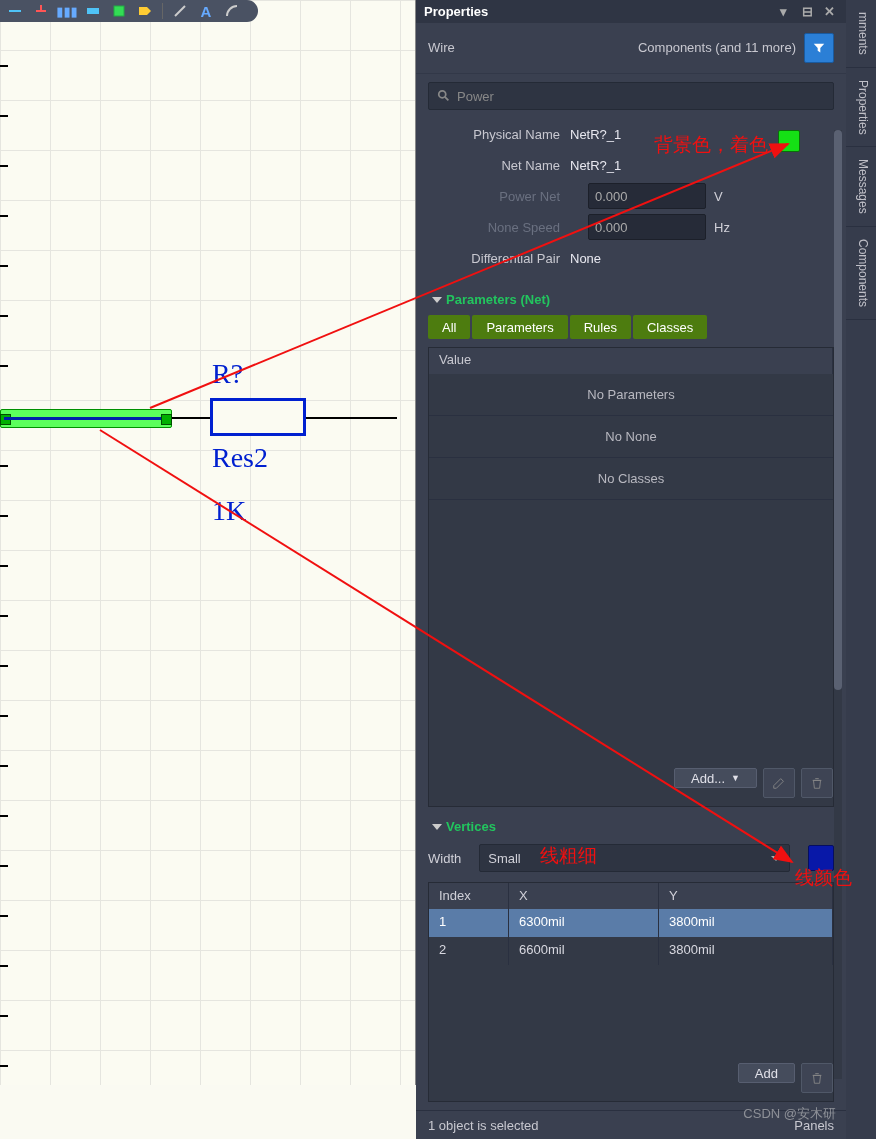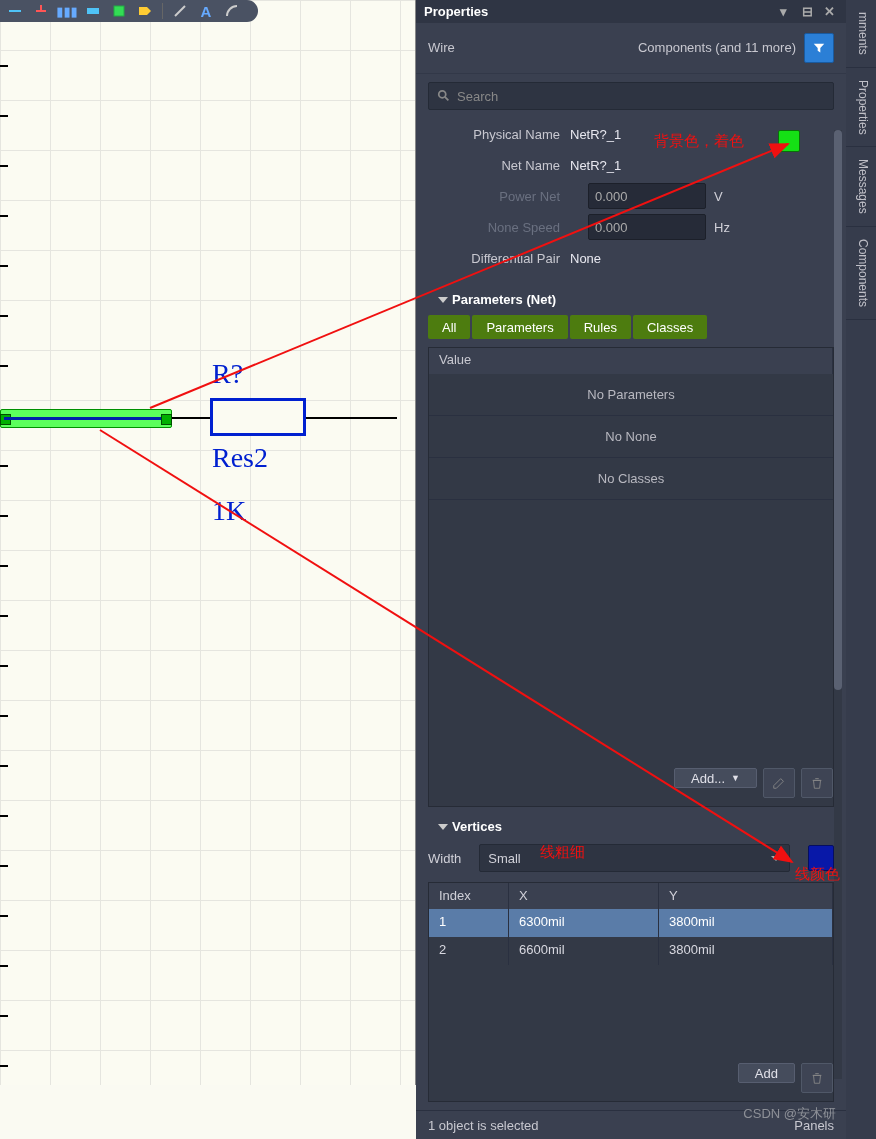--- a/index.html
+++ b/index.html
@@ -25,21 +25,21 @@
 .srch{margin:8px 12px 4px;height:30px;background:#2e3442;border:1px solid #242a36;border-radius:2px;display:flex;align-items:center;padding:0 8px;color:#888;}
 .srch svg{margin-right:6px}
 .form{padding:4px 14px 10px;}
 .frow{display:flex;align-items:center;height:30px;margin:1px 0;}
 .frow .lab{width:140px;text-align:right;padding-right:10px;color:#c8c8d0;}
 .frow.dim .lab,.frow.dim .val{color:#6a7080;}
 .val{color:#e8e8f0}
 .numin{width:118px;height:26px;background:#262b38;border:1px solid #1c202a;color:#aaa;padding:0 6px;border-radius:2px;}
 .unit{margin-left:8px;color:#d0d0d8}
 .colbx{position:absolute;right:46px;top:130px;width:22px;height:22px;background:#15e015;border:1px solid #0a700a;border-radius:2px;cursor:pointer;}
-.sec{padding:8px 22px 4px;color:#ffffff;font-weight:600;display:flex;align-items:center;}
+.sec{padding:8px 16px 4px;color:#22c55e;font-weight:600;display:flex;align-items:center;}
 .sec::before{content:"";display:inline-block;border:5px solid transparent;border-top:6px solid #ccc;margin-right:4px;transform:translateY(3px);}
 .btns{display:flex;gap:2px;padding:4px 12px;}
 .btn{background:#4d7c0f;color:#fff;height:24px;padding:0 14px;border:none;border-radius:2px;cursor:pointer;}
 .tbl{margin:4px 12px;background:#333946;border:1px solid #262b36;}
 .thd{display:flex;height:26px;background:#3a4050;color:#c8c8d0;}
 .thd div{padding:4px 10px;border-right:1px solid #2a3040;}
 .tmsg{height:42px;display:flex;align-items:center;justify-content:center;color:#b8b8c0;border-bottom:1px solid #2a3040;}
 .tbl-space{height:260px;background:#333946;}
 .actbar{display:flex;justify-content:flex-end;gap:6px;padding:8px 0;}
 .gbtn{height:20px;padding:0 16px;background:#454c5c;border:1px solid #575e70;color:#e0e0e8;border-radius:2px;cursor:pointer;display:flex;align-items:center;gap:6px;}
@@ -54,21 +54,21 @@
 .vhd div:nth-child(1),.vr div:nth-child(1){width:80px}
 .vhd div:nth-child(2),.vr div:nth-child(2){width:150px}
 .vhd div:nth-child(3),.vr div:nth-child(3){flex:1}
 .vr{display:flex;height:28px;color:#d8d8e0;}
 .vr.sel-row{background:#5a7ca8;color:#fff;}
 .vspace{height:90px;background:#333946;}
 .status{height:30px;background:#3a4050;display:flex;align-items:center;padding:0 12px;color:#c8c8d0;border-top:1px solid #2a3040;}
 .status .sp{flex:1}
 .sidetabs{position:absolute;top:0;right:0;width:30px;height:1139px;background:#363c4c;display:flex;flex-direction:column;}
 .vtab{writing-mode:vertical-rl;padding:12px 6px;color:#c0c0c8;border-bottom:1px solid #2a3040;cursor:pointer;font-size:12px;}
-.ann{position:absolute;color:#f01010;font-size:15px;pointer-events:none;z-index:20;text-align:right;}
+.ann{position:absolute;color:#f01010;font-size:19px;pointer-events:none;z-index:20;text-align:right;}
 .watermark{position:absolute;right:40px;bottom:16px;color:rgba(210,210,210,0.55);font-size:13px;z-index:30;}
 svg.arrow{position:absolute;top:0;left:0;width:876px;height:1139px;pointer-events:none;z-index:15;}
 .scrollbar{position:absolute;right:34px;top:130px;width:8px;bottom:60px;background:#333946;}
 .thumb{position:absolute;right:0;width:8px;background:#5a6172;border-radius:4px;}
 .toolbar-sep{width:1px;height:16px;background:#666;}
 </style>
 </head>
 <body>
 
 <div class="canvas">
@@ -163,21 +163,21 @@
         <svg width="14" height="14" viewBox="0 0 16 16">
           <path d="M2 3h12l-4.5 5v5l-3-2V8z" fill="#fff"></path>
         </svg>
       </span>
   </div>
   <div class="srch">
     <svg width="14" height="14" viewBox="0 0 16 16">
         <circle cx="6" cy="6" r="4" stroke="#888" fill="none" stroke-width="2"></circle>
         <line x1="9" y1="9" x2="13" y2="13" stroke="#888" stroke-width="2"></line>
       </svg>
-    <span>Search</span>
+    <span>Power</span>
   </div>
   <div class="form" style="position:relative">
     <div class="frow">
         <span class="lab">Physical Name</span>
         <span class="val">NetR?_1</span>
       </div>
     <div class="frow">
         <span class="lab">Net Name</span>
         <span class="val">NetR?_1</span>
       </div>

